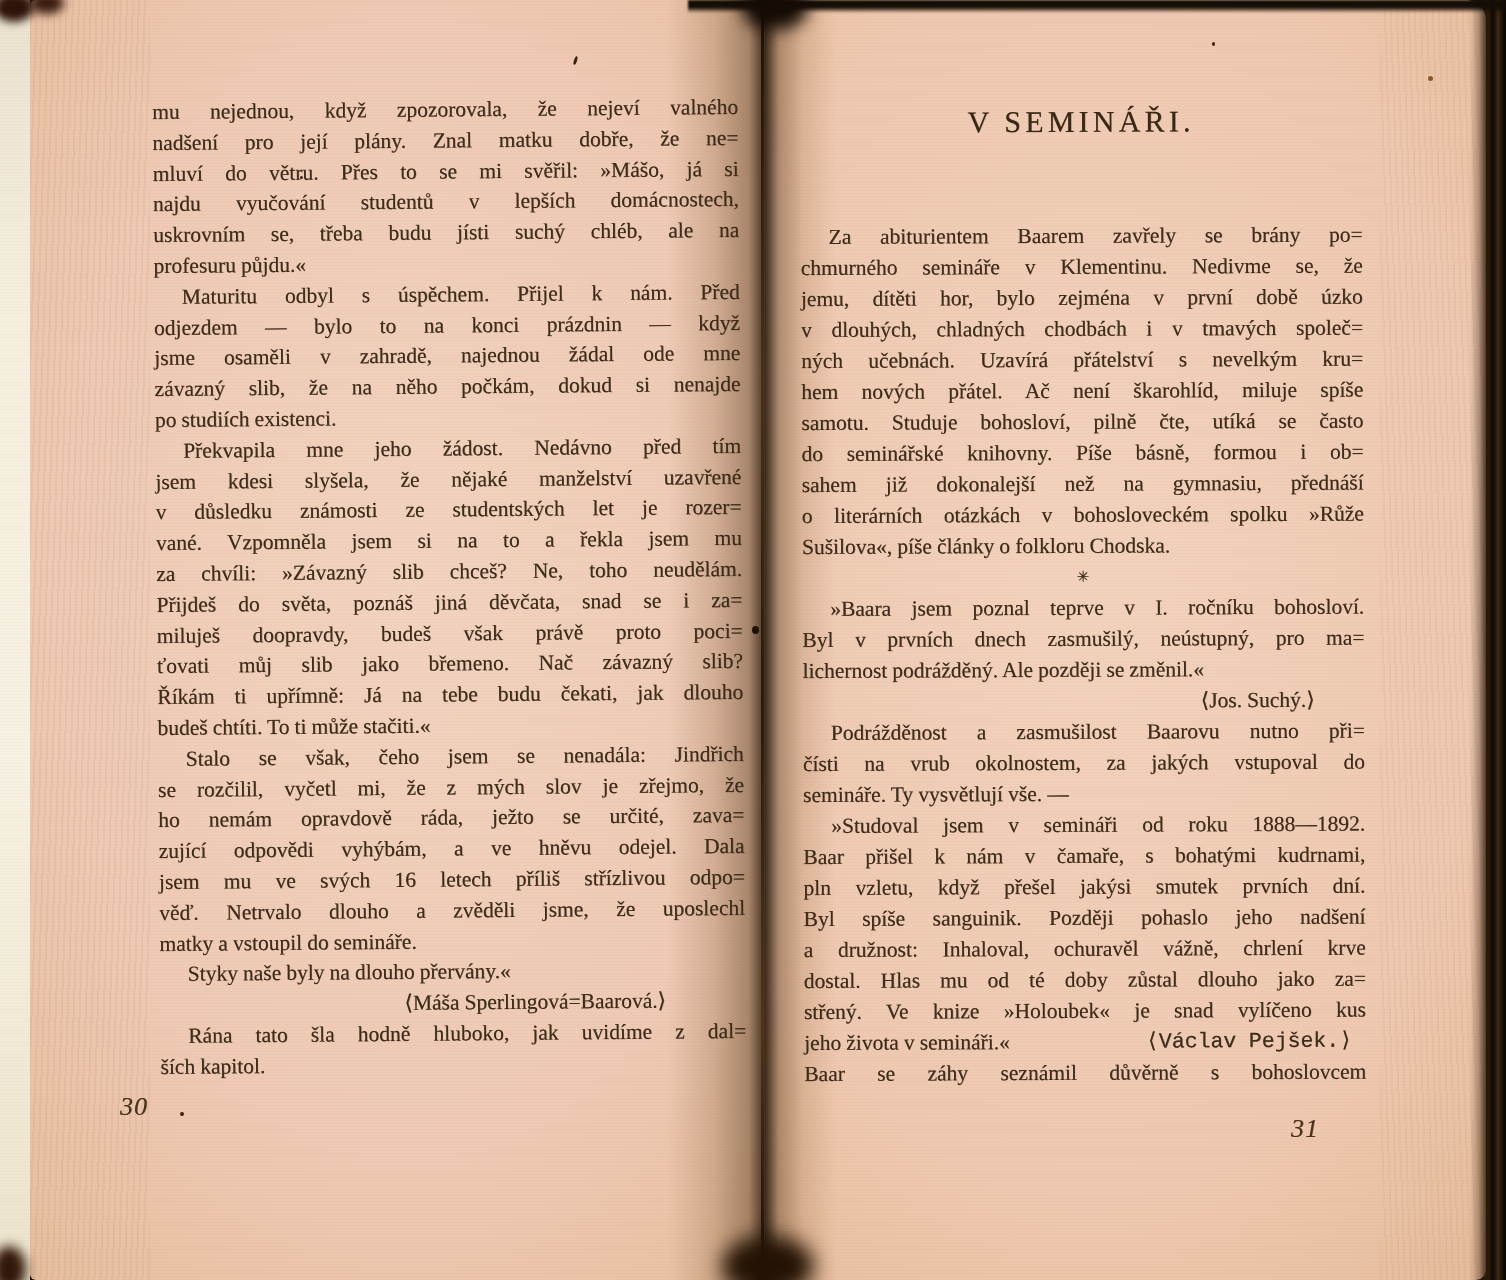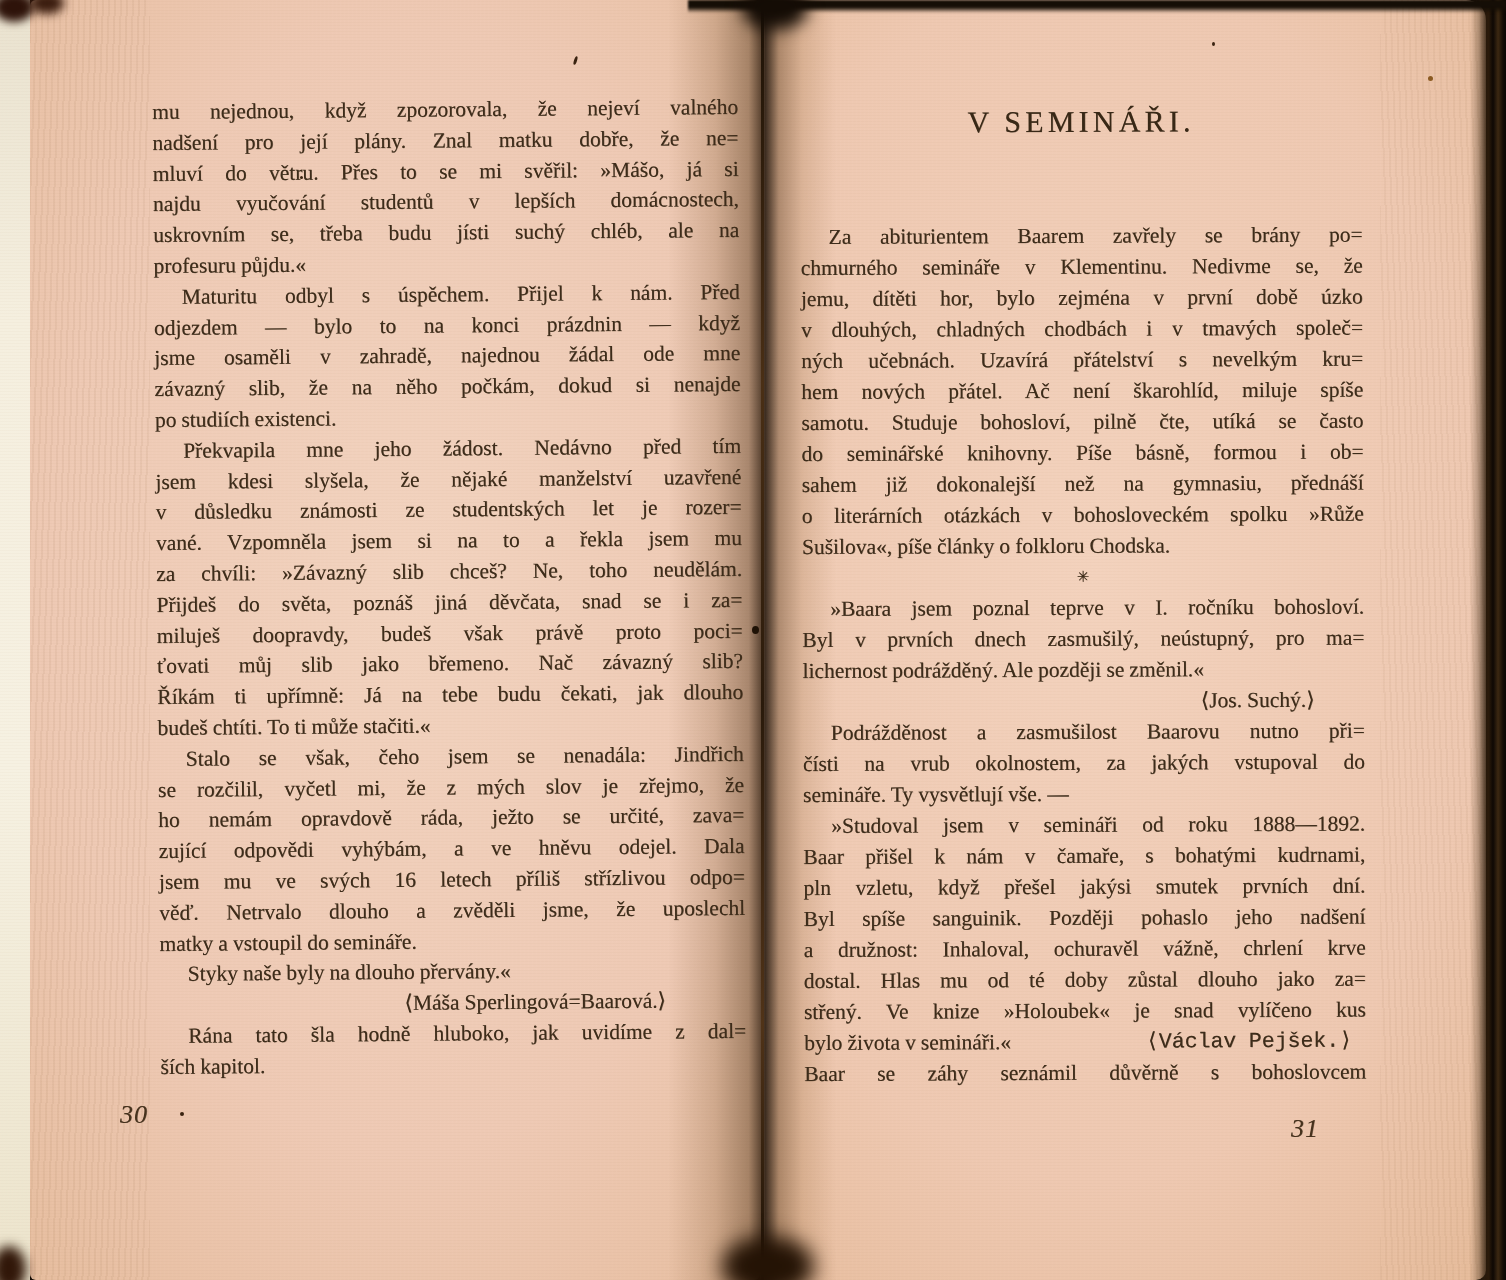--- a/index.html
+++ b/index.html
@@ -113,21 +113,21 @@
   .attr-m{text-align:right;text-align-last:right;padding-right:80px;}
   .attr-j{text-align:right;text-align-last:right;padding-right:50px;}
   .dv{text-align:center;text-align-last:center;font-size:15px;}
   .split{display:flex;justify-content:space-between;text-align:left;text-align-last:left;}
   .split .attr-inline{margin-right:14px;font-family:Liberation Mono, monospace;}
 
   .pagenum{
     position:absolute;font-style:italic;font-size:26px;color:#46321d;
     letter-spacing:1px;text-shadow:0.4px 0.2px 0.6px rgba(61,44,26,.5);
   }
-  .pn-left{left:120px;top:1092px;margin-top:8px;}
+  .pn-left{left:120px;top:1092px;}
   .pn-right{left:1291px;top:1114px;}
 </style>
 </head>
 <body>
 
 <div class="scan">
 
   <div class="wstrip"></div>
 
   <div class="page page-left"></div>
@@ -214,21 +214,21 @@
         <div class="ln j">čísti na vrub okolnostem, za jakých vstupoval do</div>
         <div class="ln e">semináře. Ty vysvětlují vše. —</div>
         <div class="ln ji">»Studoval jsem v semináři od roku 1888—1892.</div>
         <div class="ln j">Baar přišel k nám v čamaře, s bohatými kudrnami,</div>
         <div class="ln j">pln vzletu, když přešel jakýsi smutek prvních dní.</div>
         <div class="ln j">Byl spíše sanguinik. Později pohaslo jeho nadšení</div>
         <div class="ln j">a družnost: Inhaloval, ochuravěl vážně, chrlení krve</div>
         <div class="ln j">dostal. Hlas mu od té doby zůstal dlouho jako za=</div>
         <div class="ln j">střený. Ve knize »Holoubek« je snad vylíčeno kus</div>
         <div class="ln split">
-          <span>bylo života v semináři.«</span>
+          <span>jeho života v semináři.«</span>
           <span class="attr-inline">⟨Václav Pejšek.⟩</span>
         </div>
         <div class="ln j">Baar se záhy seznámil důvěrně s bohoslovcem</div>
       </div>
   </div>
   <div class="pagenum pn-right">31</div>
 
 </div>
 
 </body></html>

